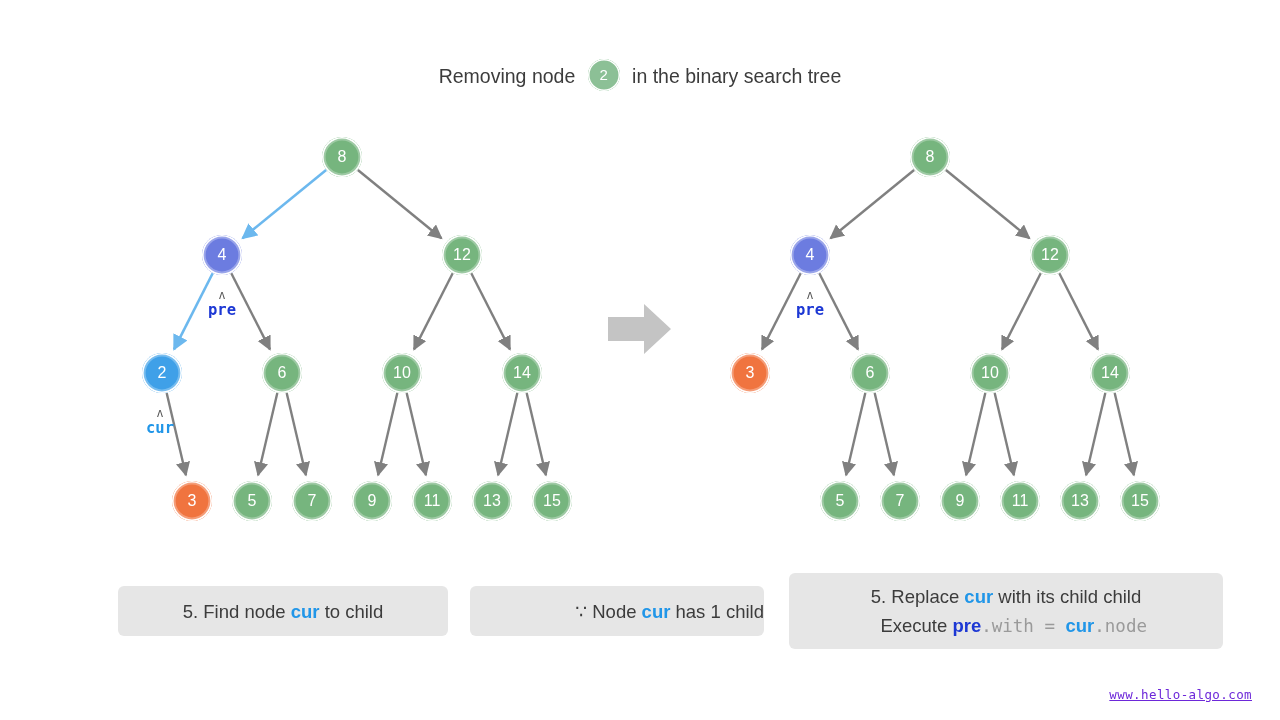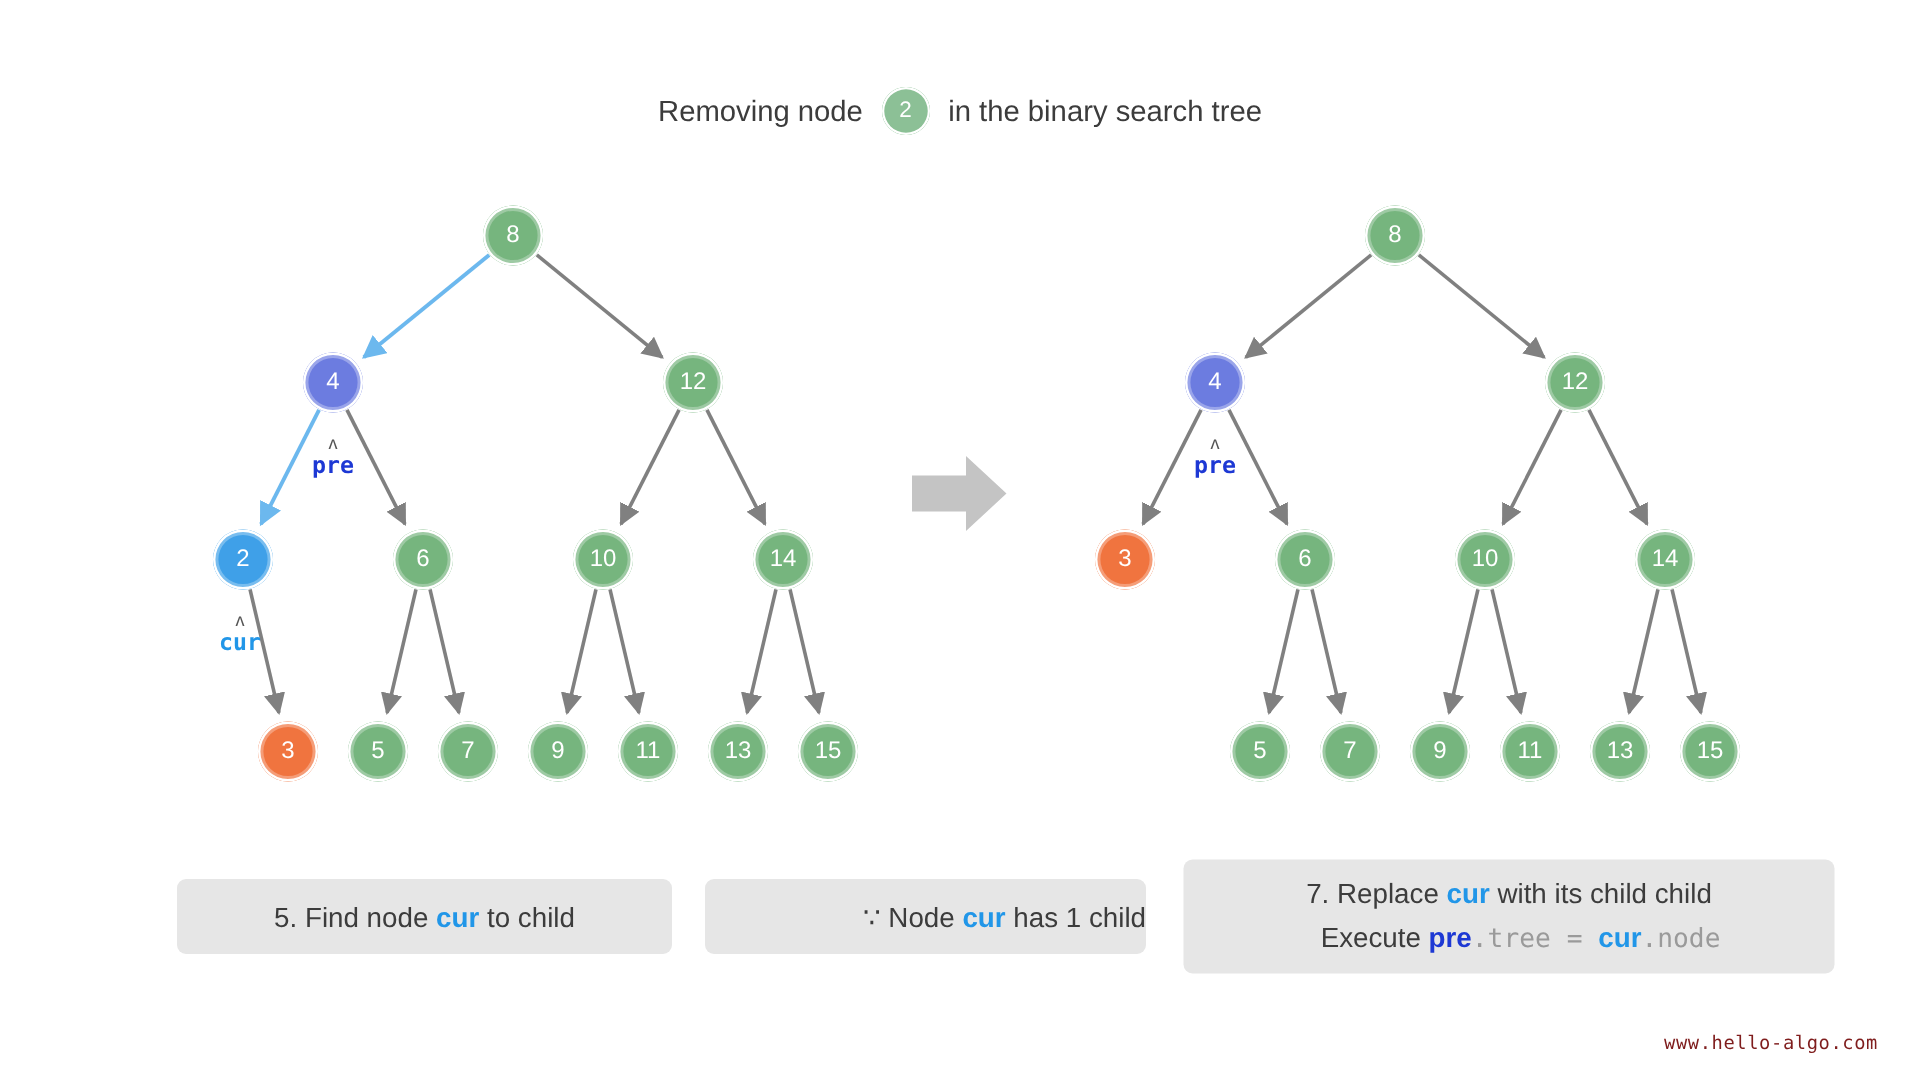--- a/index.html
+++ b/index.html
@@ -120,22 +120,23 @@
     font-size: 17.5px;
   }
 
   
   .watermark {
     position: absolute;
     right: 28px;
     bottom: 18px;
     font-family: "DejaVu Sans Mono", monospace;
     font-size: 12.5px;
-    color: #7f1d1d;
+    color: #6d28d9;
     letter-spacing: 0.4px;
+    text-decoration: underline;
   }
 </style>
 </head>
 <body>
 
 <div id="root">
 
   <div class="title">
     <span>Removing node</span>
     <span class="inline-node">2</span>
@@ -240,20 +241,20 @@
   </div>
 
   <div id="captions">
       <div class="caption" style="left: 118px; top: 586px; width: 330px; height: 50px; text-align: center;">
         <div class="line"><span>5. Find node </span><span class="kw-cur">cur</span><span> to child</span></div>
       </div>
       <div class="caption" style="left: 470px; top: 586px; width: 294px; height: 50px; text-align: right;">
         <div class="line"><span>∵ Node </span><span class="kw-cur">cur</span><span> has 1 child</span></div>
       </div>
       <div class="caption" style="left: 789px; top: 573px; width: 434px; height: 76px; text-align: center;">
-        <div class="line"><span>7. Replace </span><span class="kw-cur">cur</span><span> with its child child</span></div>
-        <div class="line"><span>&nbsp;&nbsp;&nbsp;Execute </span><span class="kw-pre">pre</span><span class="mono-dim">.tree</span><span class="mono-dim"> = </span><span class="kw-cur">cur</span><span class="mono-dim">.node</span></div>
+        <div class="line"><span>5. Replace </span><span class="kw-cur">cur</span><span> with its child child</span></div>
+        <div class="line"><span>&nbsp;&nbsp;&nbsp;Execute </span><span class="kw-pre">pre</span><span class="mono-dim">.with</span><span class="mono-dim"> = </span><span class="kw-cur">cur</span><span class="mono-dim">.node</span></div>
       </div>
     </div>
 
   <div class="watermark">www.hello-algo.com</div>
 
 </div>
 
 </body></html>

